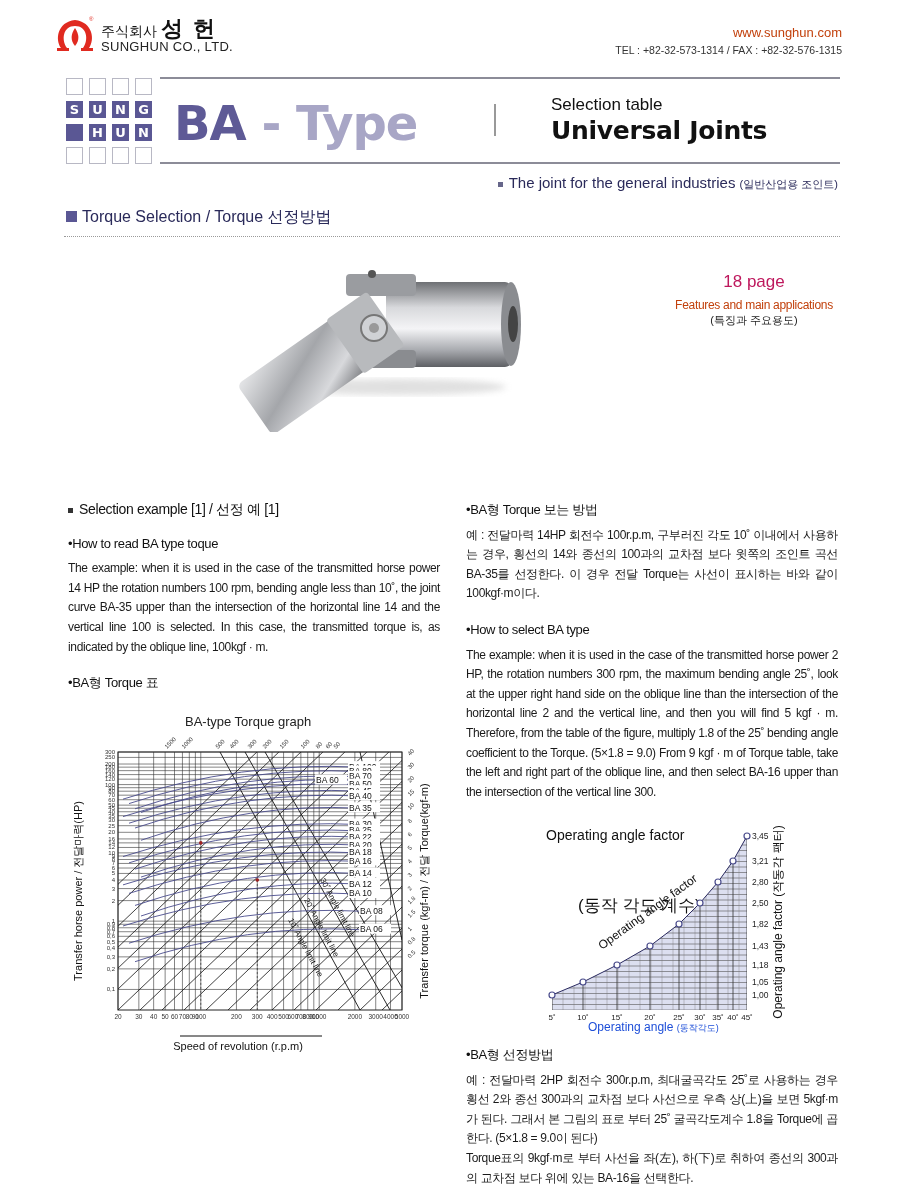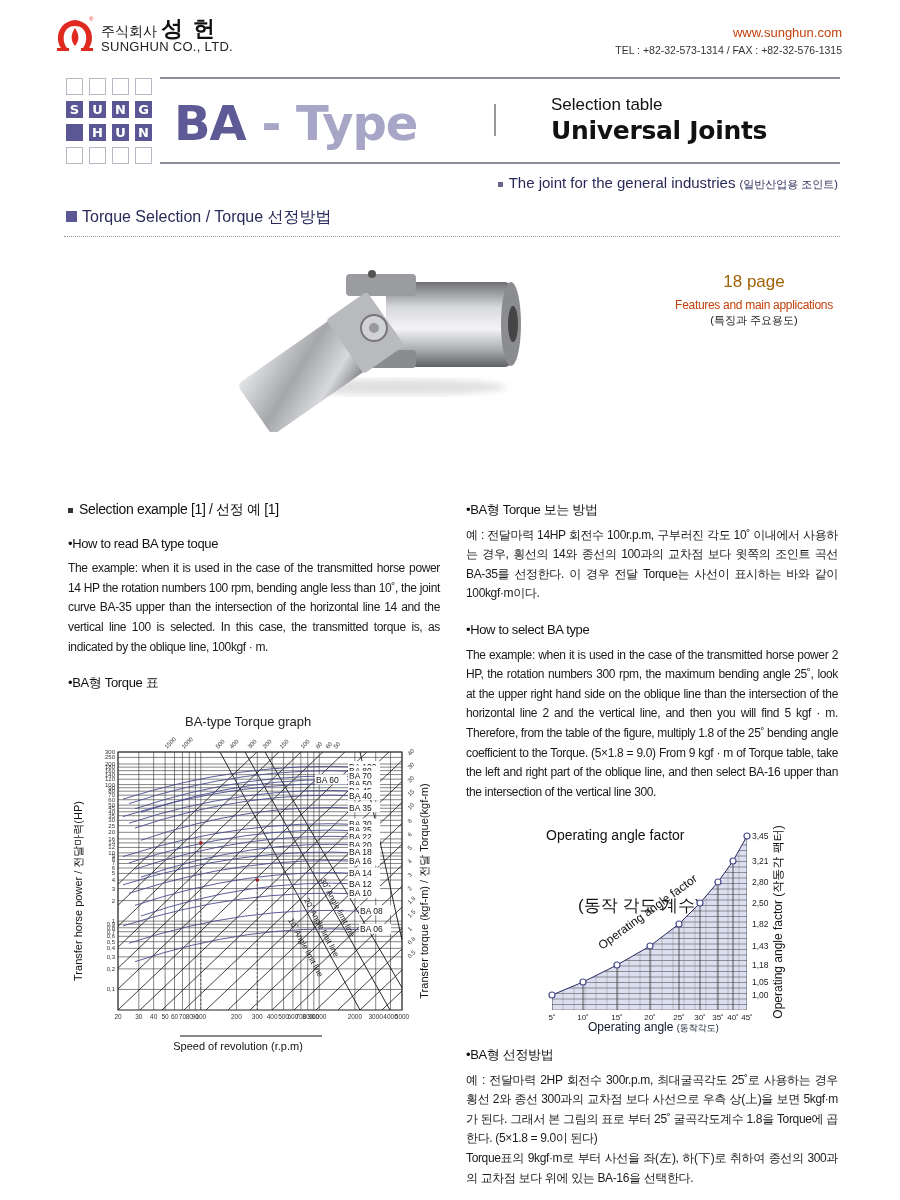--- a/index.html
+++ b/index.html
@@ -33,21 +33,21 @@
   .tagline .kr { font-size: 11px; }
   .tagline .sq { display: inline-block; width: 5px; height: 5px; background: #66668a; margin-right: 6px; vertical-align: middle; }
 
   .section-head { left: 66px; top: 207px; font-size: 16px; color: #2a2a5a; }
   .section-head .sq { display: inline-block; width: 11px; height: 11px; background: #5a5794; margin-right: 5px; }
   .dotted { border-top: 1px dotted #9a9a9a; height: 0; }
 
   
   .product { left: 226px; top: 262px; width: 310px; height: 170px; }
   .page-ref { left: 664px; top: 272px; width: 180px; text-align: center; }
-  .page-ref .p1 { font-size: 17px; color: #a16207; }
+  .page-ref .p1 { font-size: 17px; color: #be185d; }
   .page-ref .p2 { font-size: 12px; color: #c2410c; margin-top: 6px; letter-spacing: -0.3px; }
   .page-ref .p3 { font-size: 11px; color: #222; margin-top: 1px; }
 
   
   .col { font-size: 12px; color: #1a1a1a; line-height: 19.6px; letter-spacing: -0.35px; }
   .h-sq { font-size: 14px; color: #111; }
   .h-sq .sq { display: inline-block; width: 5px; height: 5px; background: #333; margin-right: 6px; vertical-align: middle; }
   .h-bul { font-size: 13px; color: #111; }
   .just { text-align: justify; }
 
@@ -526,20 +526,20 @@
       <text x="188" y="198" font-size="8" fill="#222" text-anchor="middle">35˚</text>
       <circle cx="203" cy="39" r="3" fill="#fff" stroke="#4a4c8c" stroke-width="1.2"></circle>
       <text x="222" y="42" font-size="8.5" fill="#222">3,21</text>
       <text x="203" y="198" font-size="8" fill="#222" text-anchor="middle">40˚</text>
       <circle cx="217" cy="14" r="3" fill="#fff" stroke="#4a4c8c" stroke-width="1.2"></circle>
       <text x="222" y="17" font-size="8.5" fill="#222">3,45</text>
       <text x="217" y="198" font-size="8" fill="#222" text-anchor="middle">45˚</text>
       <text x="252" y="100" font-size="12" fill="#111" text-anchor="middle" transform="rotate(-90 252 100)">Operating angle factor (작동각 팩터)</text>
       <text x="72" y="128" font-size="12" fill="#111" transform="rotate(-36 72 128)">Operating angle factor</text>
     </svg>
-  <div class="abs" style="left:58px; top:198px; font-size:12px; color:#0f172a;"><span>Operating angle</span> <span style="font-size:9px;">(동작각도)</span></div>
+  <div class="abs" style="left:58px; top:198px; font-size:12px; color:#1d4ed8;"><span>Operating angle</span> <span style="font-size:9px;">(동작각도)</span></div>
 </div>
 
 <div class="abs col" style="left:466px; top:1045px; width:372px;">
   <div class="h-bul">•<span>BA형 선정방법</span></div>
   <div class="just" style="margin-top:6px;">예 : 전달마력 2HP 회전수 300r.p.m, 최대굴곡각도 25˚로 사용하는 경우 횡선 2와 종선 300과의 교차점 보다 사선으로 우측 상(上)을 보면 5kgf·m 가 된다. 그래서 본 그림의 표로 부터 25˚ 굴곡각도계수 1.8을 Torque에 곱한다. (5×1.8 = 9.0이 된다)</div>
   <div class="just">Torque표의 9kgf·m로 부터 사선을 좌(左), 하(下)로 취하여 종선의 300과의 교차점 보다 위에 있는 BA-16을 선택한다.</div>
 </div>
 
 </body></html>

